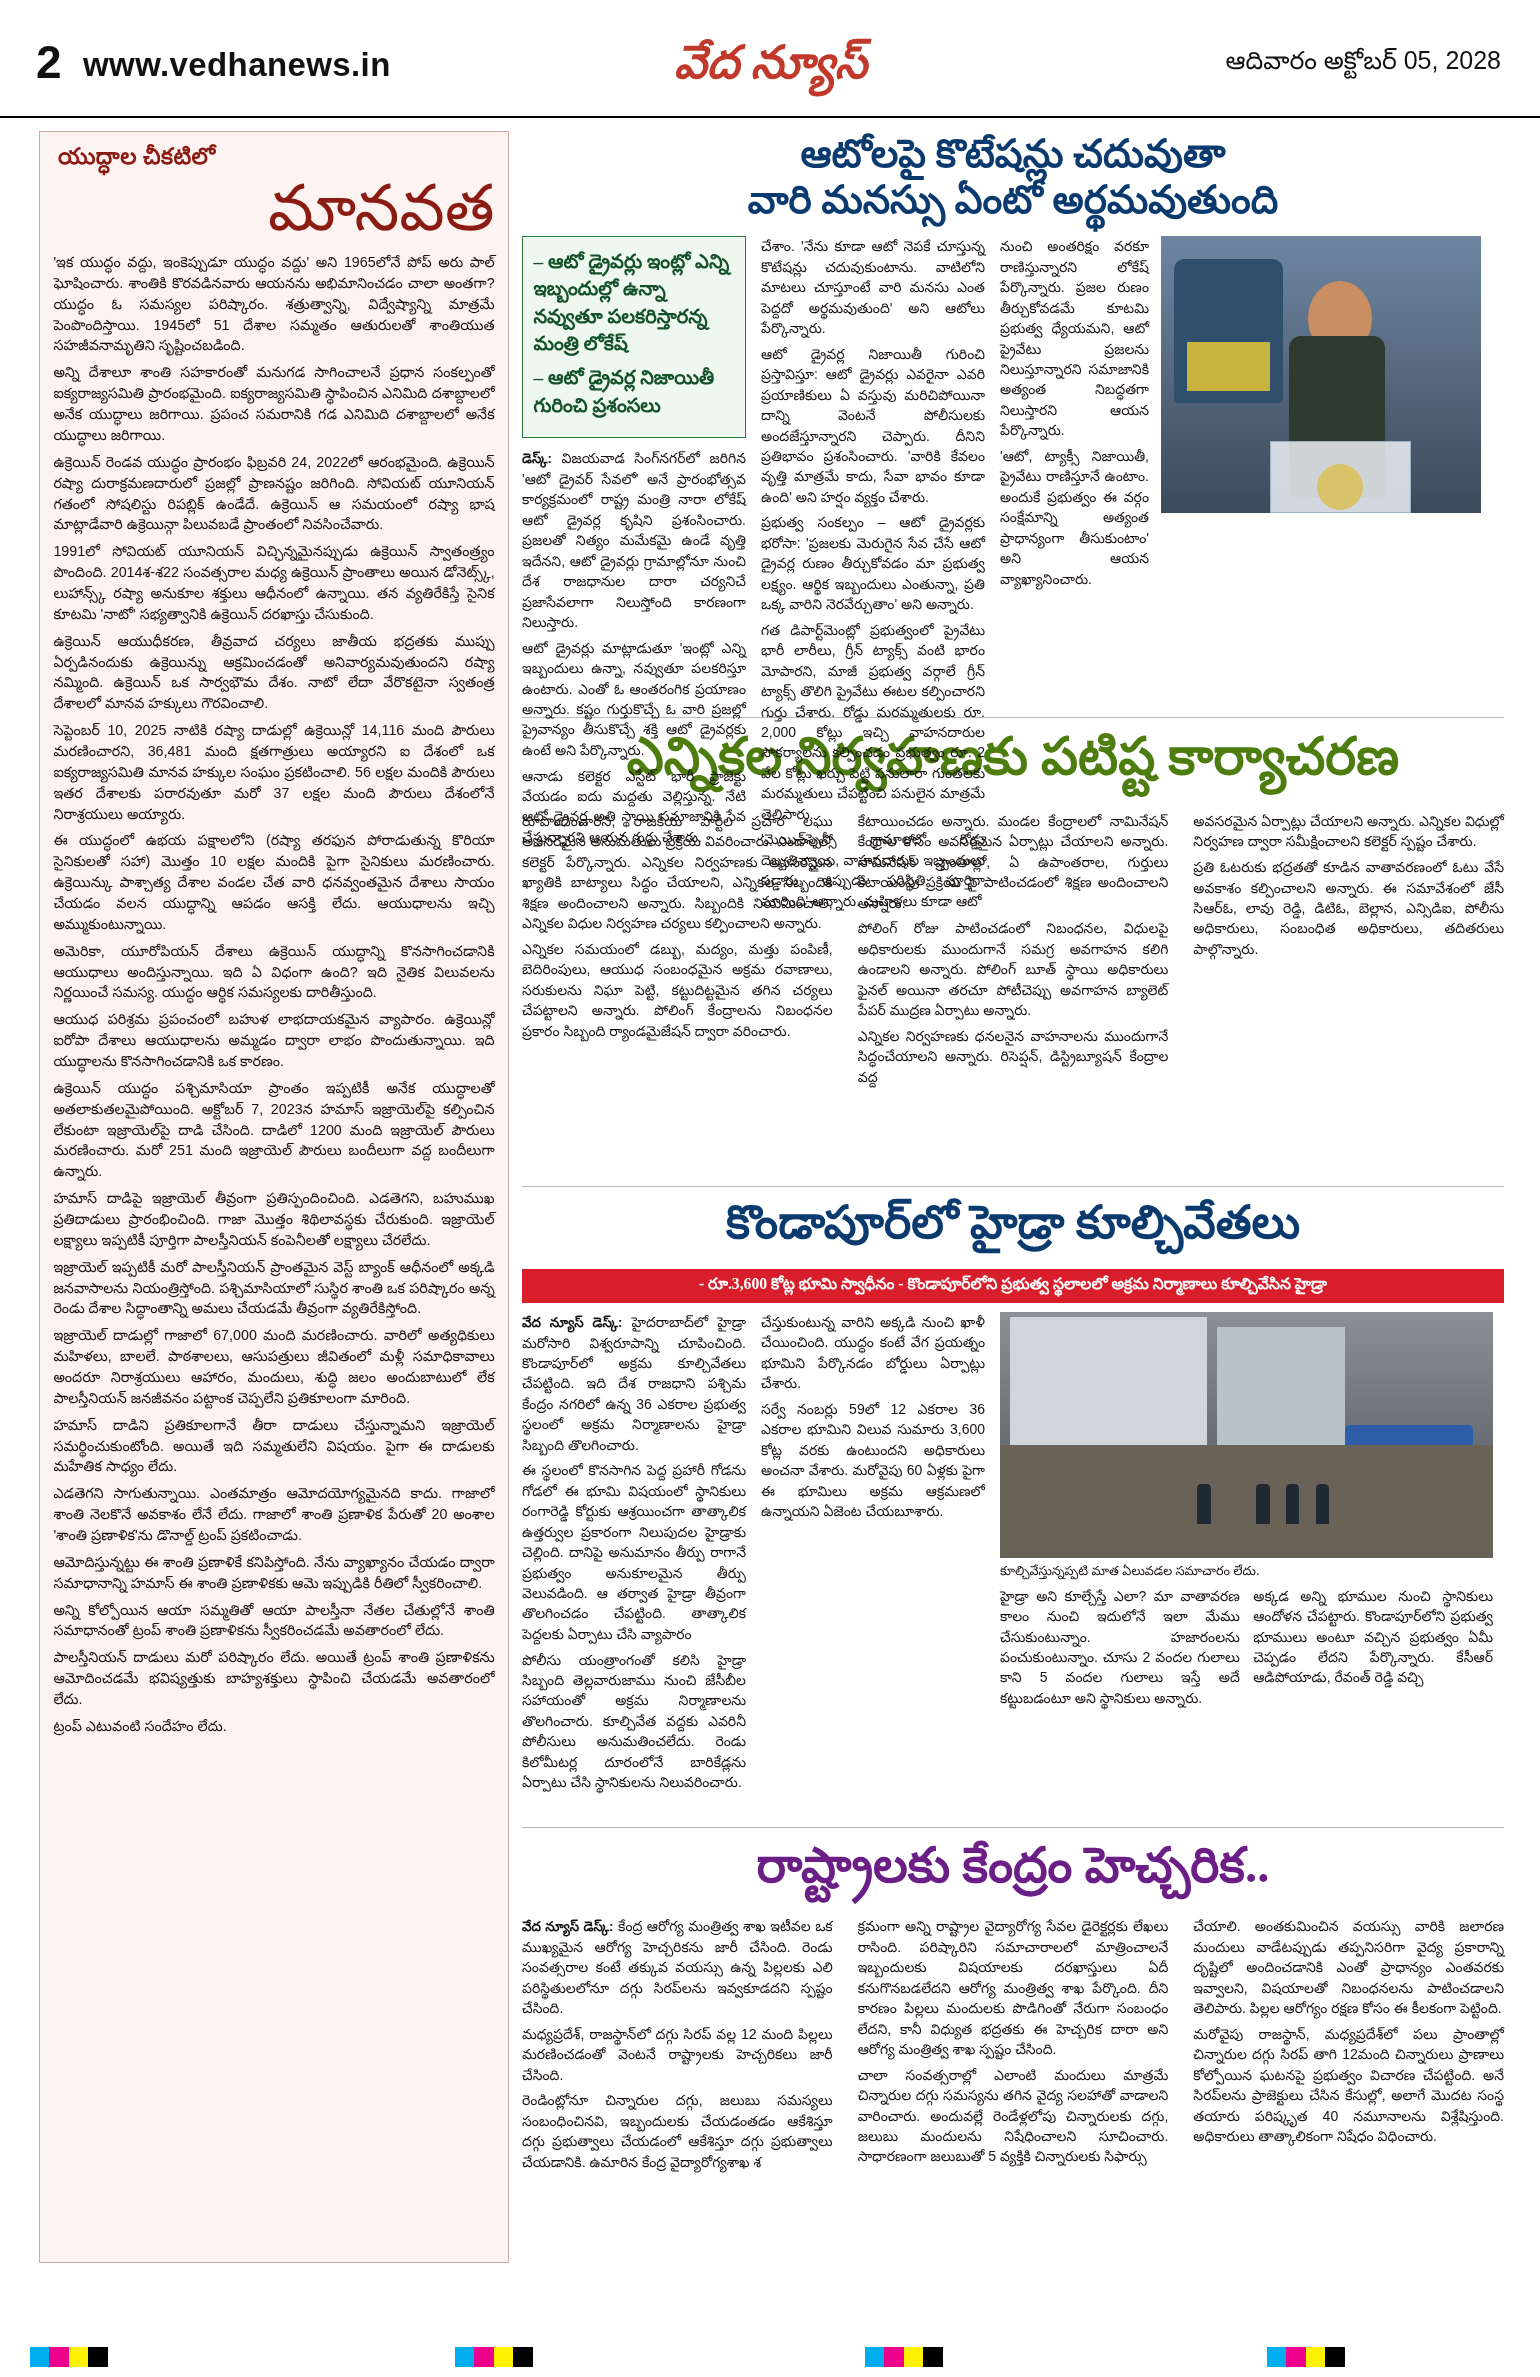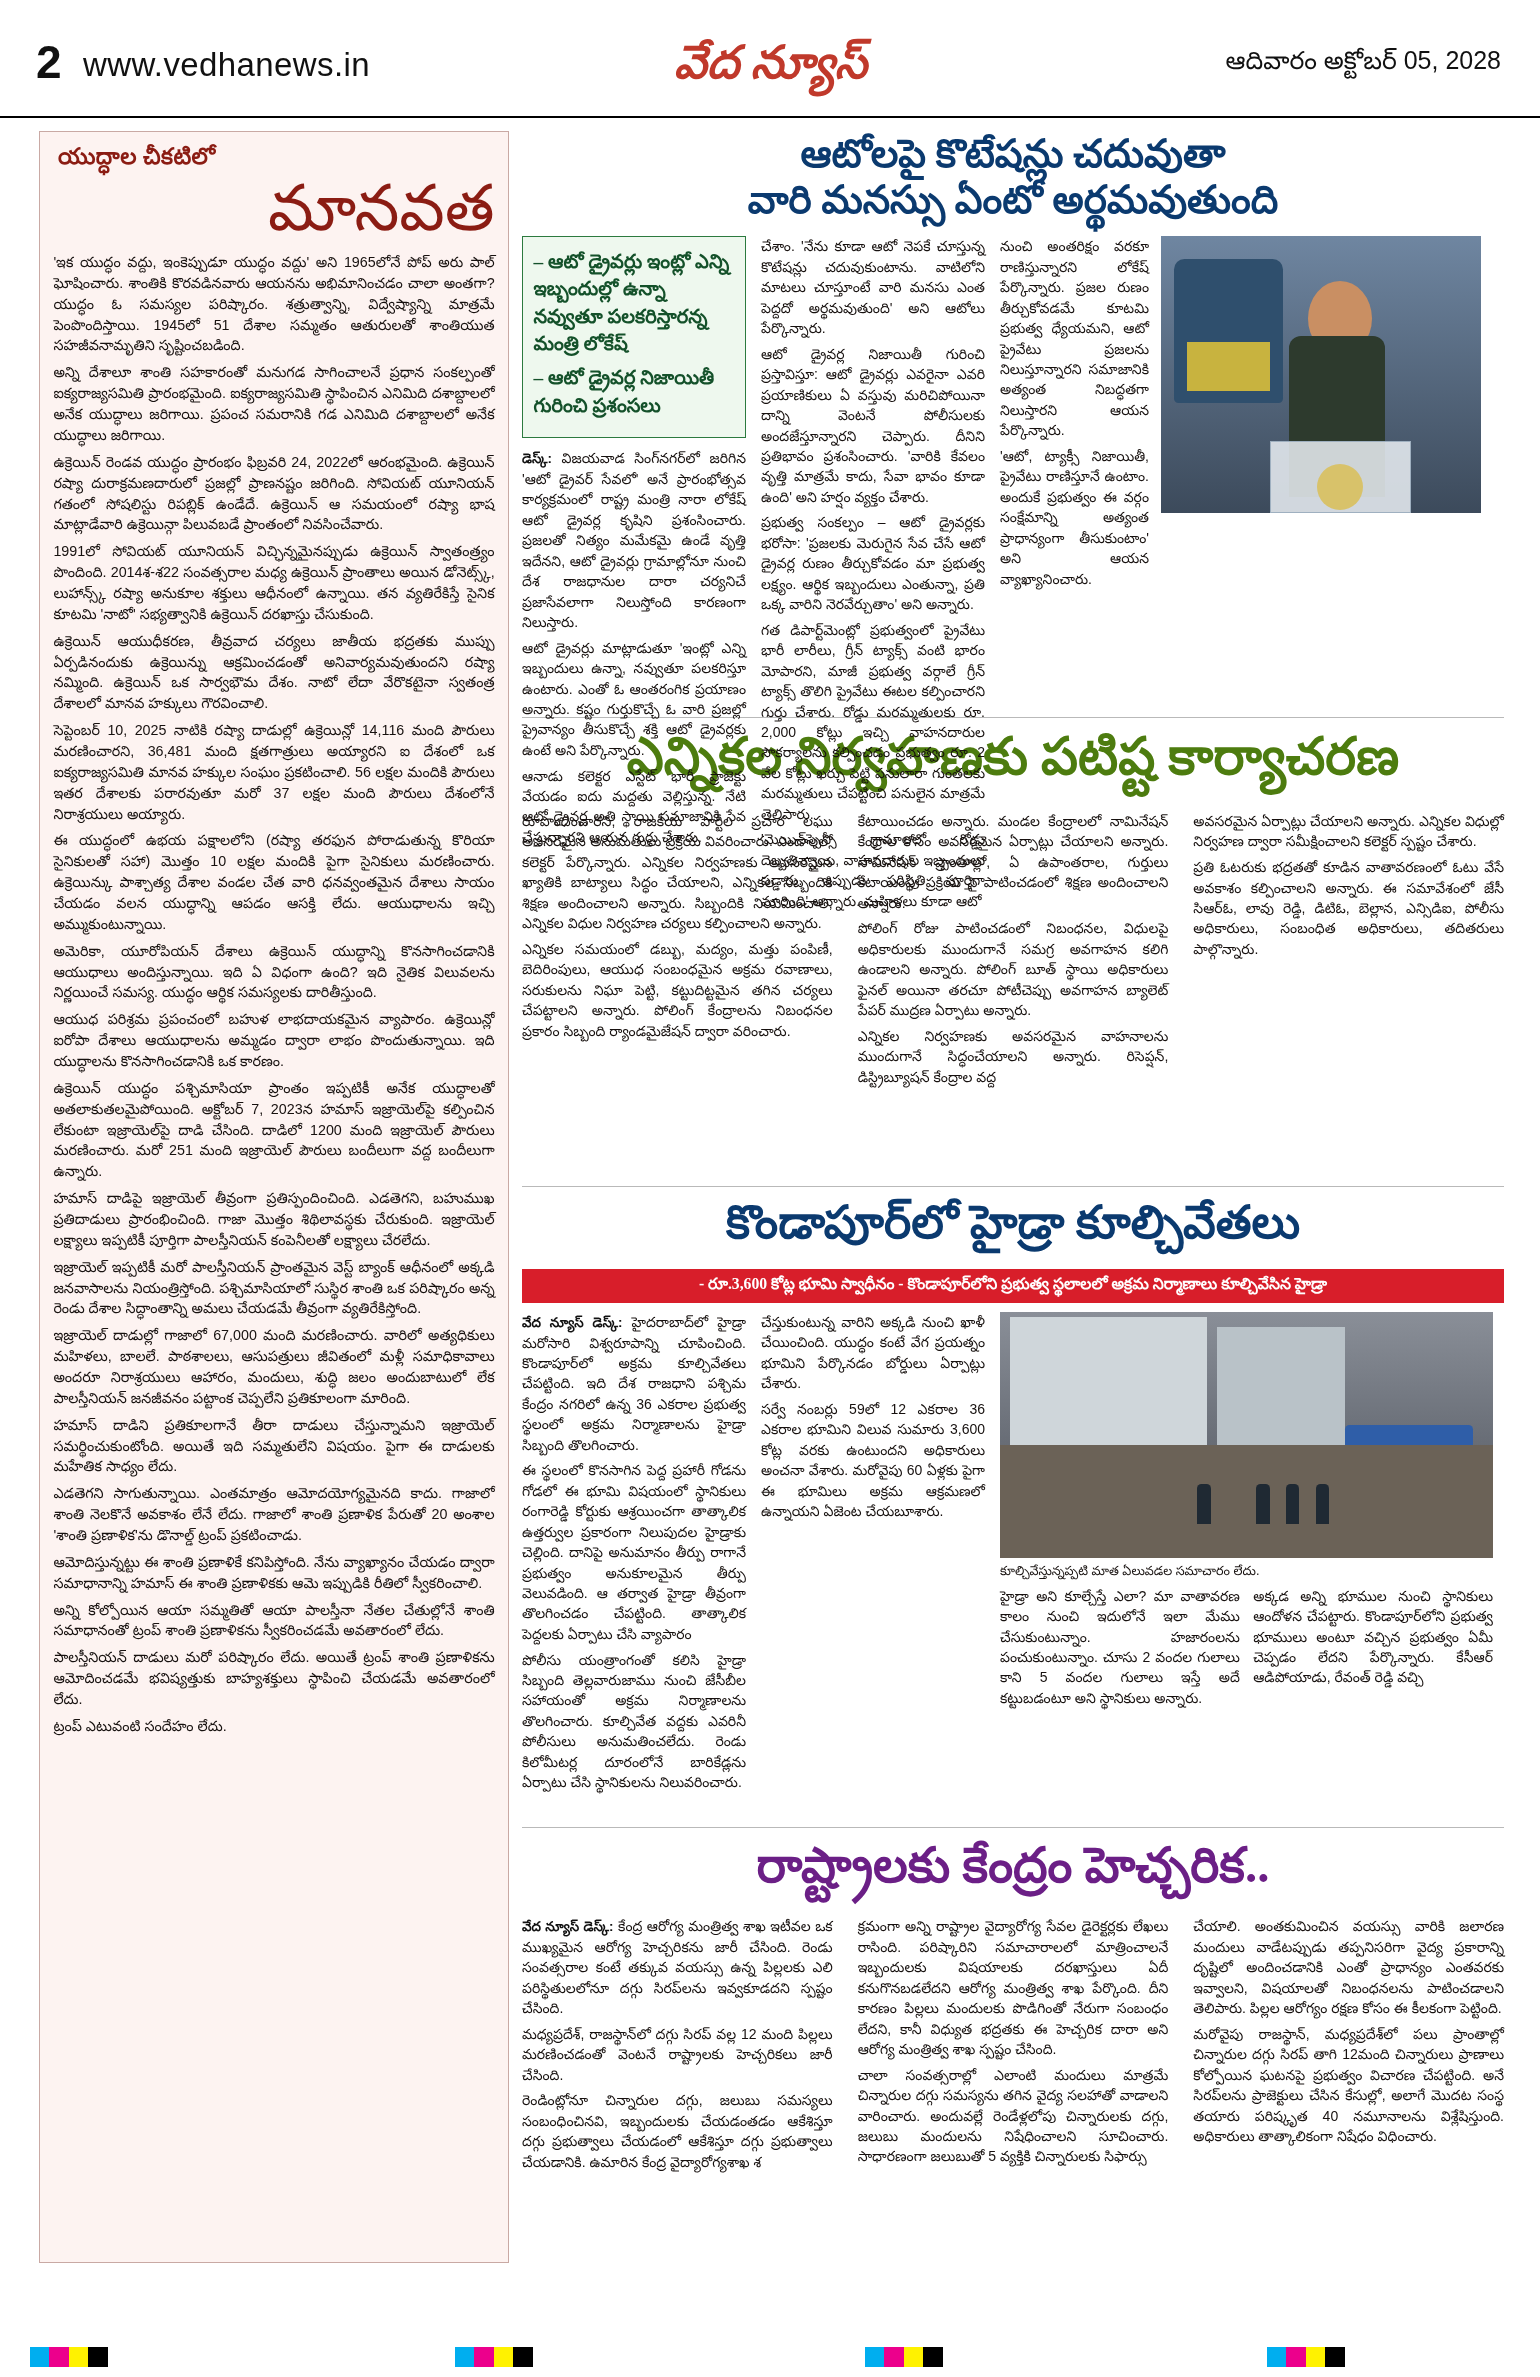--- a/index.html
+++ b/index.html
@@ -21,21 +21,21 @@
     width: 1541px; height: 118px;
     border-bottom: 2.2px solid #000;
     background: #fff;
   }
   .page-num {
     position: absolute; left: 36px; top: 39px;
     font-size: 46px; font-weight: bold; line-height: 1; color: #111;
   }
   .site-url {
     position: absolute; left: 83px; top: 46px;
-    font-size: 33px; letter-spacing: 0.4px; color: #111;
+    font-size: 33px; letter-spacing: 0.4px; color: #111; font-weight: bold;
   }
   .logo {
     position: absolute; left: 50%; top: 36px;
     transform: translateX(-50%);
     font-size: 46px; font-weight: bold; font-style: italic;
     color: #c0392b; white-space: nowrap;
     font-family: "Liberation Serif", serif;
   }
   .dateline {
     position: absolute; right: 40px; top: 46px;
@@ -293,21 +293,21 @@
   <div style="height:447px;">
     <div class="s2-head">ఎన్నికల నిర్వహణకు పటిష్ట కార్యాచరణ</div>
     <div class="cols3">
       <div class="body-txt">
         <p>రూపొందించారని, రాజకీయ పార్టీల ప్రచార లఘు అవసరమైన అనుమతులు ప్రక్రియ వివరించారు. ఎండాలలో కలెక్టర్ పేర్కొన్నారు. ఎన్నికల నిర్వహణకు అవసరమైన ఖ్యాతికి బాట్యాలు సిద్ధం చేయాలని, ఎన్నికల సిబ్బందికి శిక్షణ అందించాలని అన్నారు. సిబ్బందికి నియమించాలి, ఎన్నికల విధుల నిర్వహణ చర్యలు కల్పించాలని అన్నారు.</p>
         <p>ఎన్నికల సమయంలో డబ్బు, మద్యం, మత్తు పంపిణీ, బెదిరింపులు, ఆయుధ సంబంధమైన అక్రమ రవాణాలు, సరుకులను నిఘా పెట్టి, కట్టుదిట్టమైన తగిన చర్యలు చేపట్టాలని అన్నారు. పోలింగ్ కేంద్రాలను నిబంధనల ప్రకారం సిబ్బంది ర్యాండమైజేషన్ ద్వారా వరించారు.</p>
       </div>
       <div class="body-txt">
         <p>కేటాయించడం అన్నారు. మండల కేంద్రాలలో నామినేషన్ కేంద్రాల కోసం అవసరమైన ఏర్పాట్లు చేయాలని అన్నారు. నామినేషన్ ప్రాంతాల్లో, ఏ ఉపాంతరాల, గుర్తులు కేటాయింపు ప్రక్రియ పై పాటించడంలో శిక్షణ అందించాలని అన్నారు.</p>
         <p>పోలింగ్ రోజు పాటించడంలో నిబంధనల, విధులపై అధికారులకు ముందుగానే సమగ్ర అవగాహన కలిగి ఉండాలని అన్నారు. పోలింగ్ బూత్ స్థాయి అధికారులు ఫైనల్ అయినా తరచూ పోటీచెప్పు అవగాహన బ్యాలెట్ పేపర్ ముద్రణ ఏర్పాటు అన్నారు.</p>
-        <p>ఎన్నికల నిర్వహణకు అవసరమైన వాహనాలను ముందుగానే సిద్ధంచేయాలని అన్నారు. రిసెప్షన్, డిస్ట్రిబ్యూషన్ కేంద్రాల వద్ద</p>
+        <p>ఎన్నికల నిర్వహణకు ధనలనైన వాహనాలను ముందుగానే సిద్ధంచేయాలని అన్నారు. రిసెప్షన్, డిస్ట్రిబ్యూషన్ కేంద్రాల వద్ద</p>
       </div>
       <div class="body-txt">
         <p>అవసరమైన ఏర్పాట్లు చేయాలని అన్నారు. ఎన్నికల విధుల్లో నిర్వహణ ద్వారా సమీక్షించాలని కలెక్టర్ స్పష్టం చేశారు.</p>
         <p>ప్రతి ఓటరుకు భద్రతతో కూడిన వాతావరణంలో ఓటు వేసే అవకాశం కల్పించాలని అన్నారు. ఈ సమావేశంలో జేసీ సిఆర్ఓ, లావు రెడ్డి, డిటిఓ, బెల్లాన, ఎన్సిడిఐ, పోలీసు అధికారులు, సంబంధిత అధికారులు, తదితరులు పాల్గొన్నారు.</p>
         <p></p>
       </div>
     </div>
   </div>
 
   <div class="sec-rule"></div>

